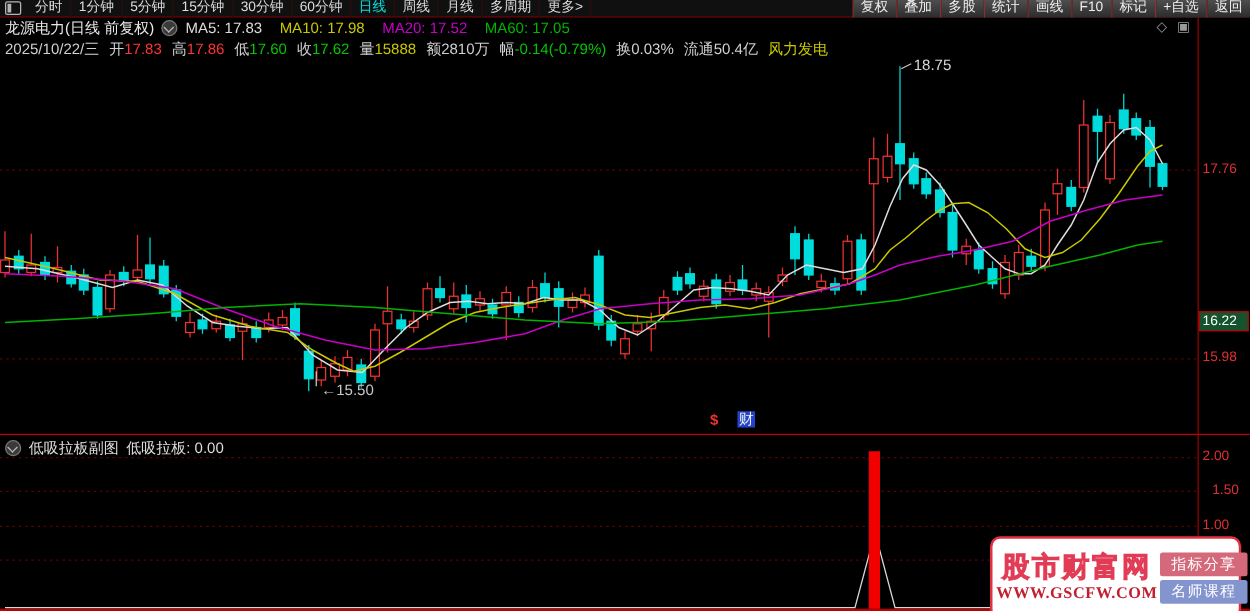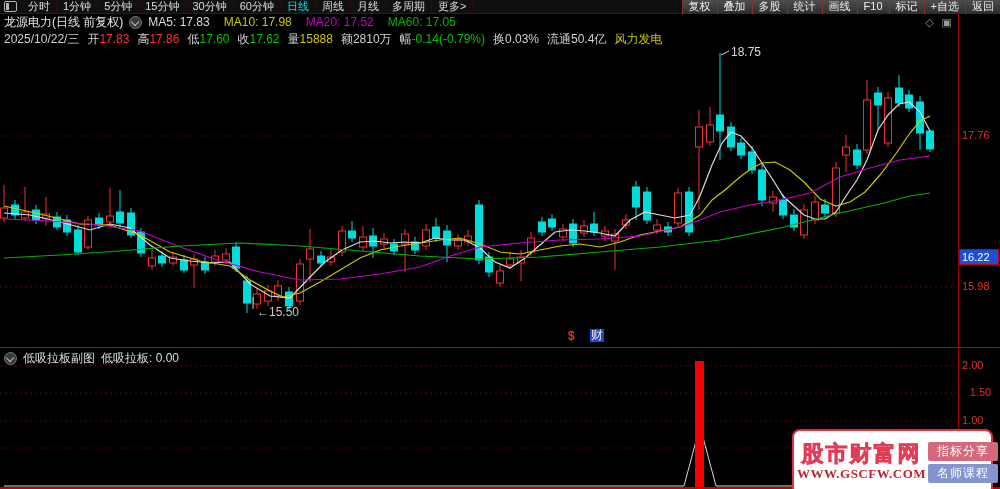--- a/index.html
+++ b/index.html
@@ -30,21 +30,21 @@
   .info-fields{display:flex;margin-left:8px;gap:8px;white-space:nowrap;}
   .fld b{font-weight:normal;color:#d0d0d0;}
 
   
   .main-svg{position:absolute;left:0;top:47px;}
   .sub-svg{position:absolute;left:0;top:348px;}
   .vaxis{position:absolute;left:958px;top:14px;width:1px;height:474px;background:#9a0000;}
   .hsep{position:absolute;left:0;top:347px;width:1000px;height:1px;background:#c00000;}
   .hbot{position:absolute;left:0;top:487px;width:1000px;height:2px;background:#c00000;}
   .axlabel{position:absolute;left:962px;width:37px;font-size:11px;color:#e03030;text-align:left;}
-  .axlabel.blue{left:959px;background:#1d4ed8;color:#fff;border:1px solid #c00000;padding:1px 2px;width:34px;}
+  .axlabel.blue{left:959px;background:#14532d;color:#fff;border:1px solid #c00000;padding:1px 2px;width:34px;}
 
   .ann{position:absolute;font-size:12px;color:#d8d8d8;white-space:nowrap;}
   .marker{position:absolute;font-size:12px;line-height:13px;}
   .marker.cash{color:#f03030;font-weight:bold;}
   .marker.news{color:#eee;padding:0 1px;}
 
   
   .subheader{position:absolute;left:4px;top:350px;display:flex;align-items:center;gap:6px;font-size:12px;color:#ddd;white-space:nowrap;}
 
   

